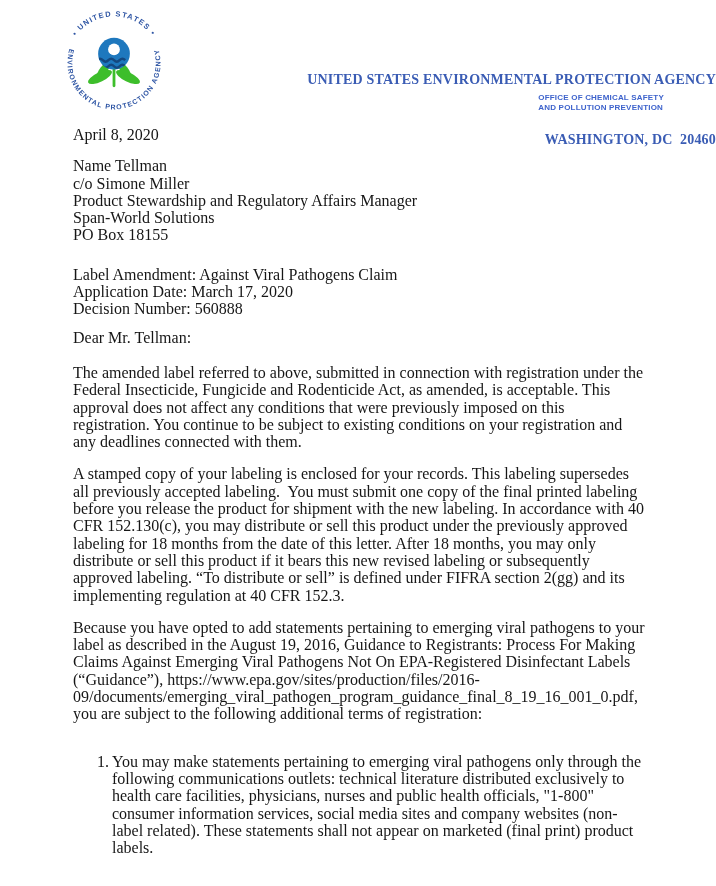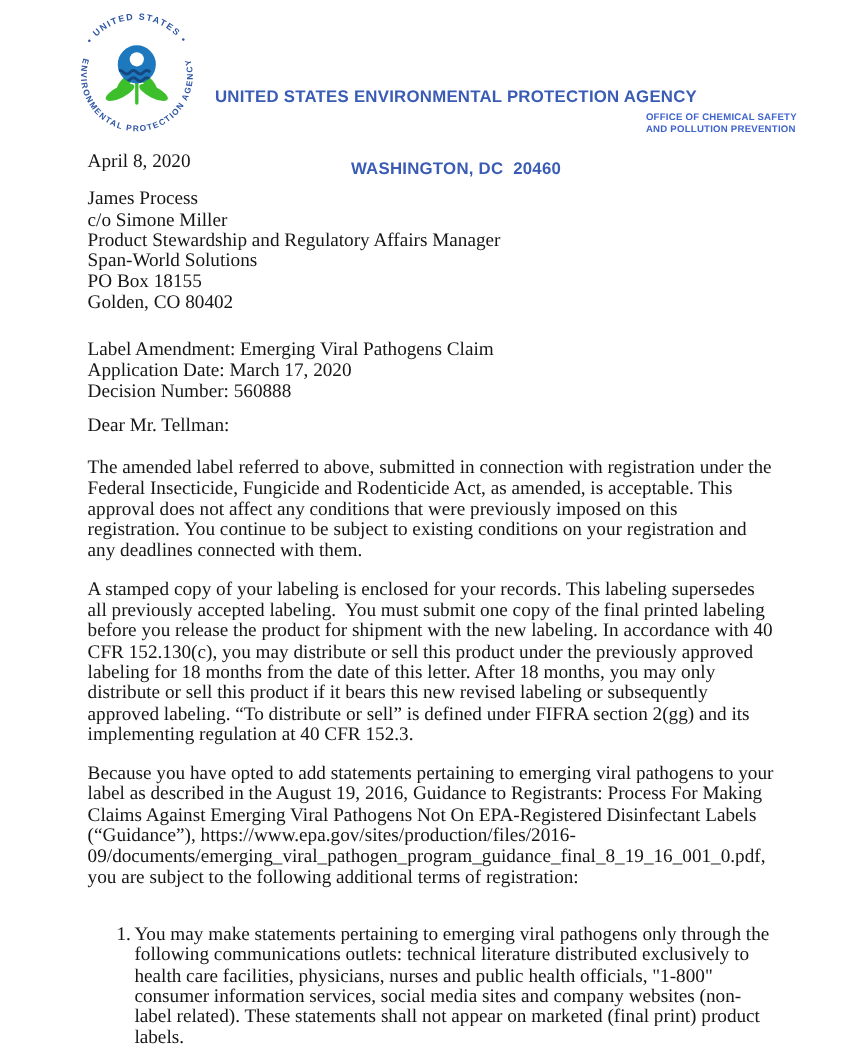--- a/index.html
+++ b/index.html
@@ -27,22 +27,22 @@
   .letterhead{position:absolute;top:0;left:0;right:0;height:126px;}
   .epa-logo{position:absolute;left:58px;top:7px;width:112px;height:112px;}
   .seal-ring-text{fill:var(--seal-ring-blue,#2e55a4);font-family:"Liberation Sans",sans-serif;font-weight:bold;}
   .seal-globe{fill:var(--seal-globe-blue,#1e78be);}
   .seal-disc{fill:#ffffff;}
   .seal-wave path{stroke:var(--seal-wave-navy,#14487f);fill:none;}
   .seal-leaf{fill:var(--seal-leaf-green,#3dbe2b);}
 
   .agency-title{
     position:absolute;left:44px;right:0;top:30px;
-    text-align:center;
-    font-family:Liberation Sans, sans-serif;
+    text-align:right;
+    font-family:Liberation Serif, serif;
     font-weight:bold;font-size:14px;line-height:20px;
     letter-spacing:0.2px;
     color:var(--header-blue,#3a5cb4);
     white-space:pre;
   }
   .office{
     position:absolute;right:52px;top:93px;
     text-align:left;
     font-family:"Liberation Sans",sans-serif;
     font-weight:bold;font-size:8px;line-height:10px;
@@ -116,31 +116,30 @@
       <div>OFFICE OF CHEMICAL SAFETY</div>
       <div>AND POLLUTION PREVENTION</div>
     </div>
   </div>
 
   <div class="body-block">
 
     <div class="date">April 8, 2020</div>
 
     <div class="recipient">
-      <div>James Process</div>
+      <div>Name Tellman</div>
       <div>c/o Simone Miller</div>
       <div>Product Stewardship and Regulatory Affairs Manager</div>
       <div>Span-World Solutions</div>
       <div>PO Box 18155</div>
-      <div>Golden, CO 80402</div>
     </div>
 
     <div class="subject">
       <div class="subject-lines">
-        <div>Label Amendment: Emerging Viral Pathogens Claim</div>
+        <div>Label Amendment: Against Viral Pathogens Claim</div>
         <div>Application Date: March 17, 2020</div>
         <div>Decision Number: 560888</div>
       </div>
     </div>
 
     <div class="salutation">Dear Mr. Tellman:</div>
 
     <p class="para">The amended label referred to above, submitted in connection with registration under the Federal Insecticide, Fungicide and Rodenticide Act, as amended, is acceptable. This approval does not affect any conditions that were previously imposed on this registration. You continue to be subject to existing conditions on your registration and any deadlines connected with them.</p>
     <p class="para">A stamped copy of your labeling is enclosed for your records. This labeling supersedes all previously accepted labeling.  You must submit one copy of the final printed labeling before you release the product for shipment with the new labeling. In accordance with 40 CFR 152.130(c), you may distribute or sell this product under the previously approved labeling for 18 months from the date of this letter. After 18 months, you may only distribute or sell this product if it bears this new revised labeling or subsequently approved labeling. “To distribute or sell” is defined under FIFRA section 2(gg) and its implementing regulation at 40 CFR 152.3.</p>
     <p class="para">Because you have opted to add statements pertaining to emerging viral pathogens to your label as described in the August 19, 2016, Guidance to Registrants: Process For Making Claims Against Emerging Viral Pathogens Not On EPA-Registered Disinfectant Labels (“Guidance”), https://www.epa.gov/sites/production/files/2016-09/documents/emerging_viral_pathogen_program_guidance_final_8_19_16_001_0.pdf, you are subject to the following additional terms of registration:</p>

